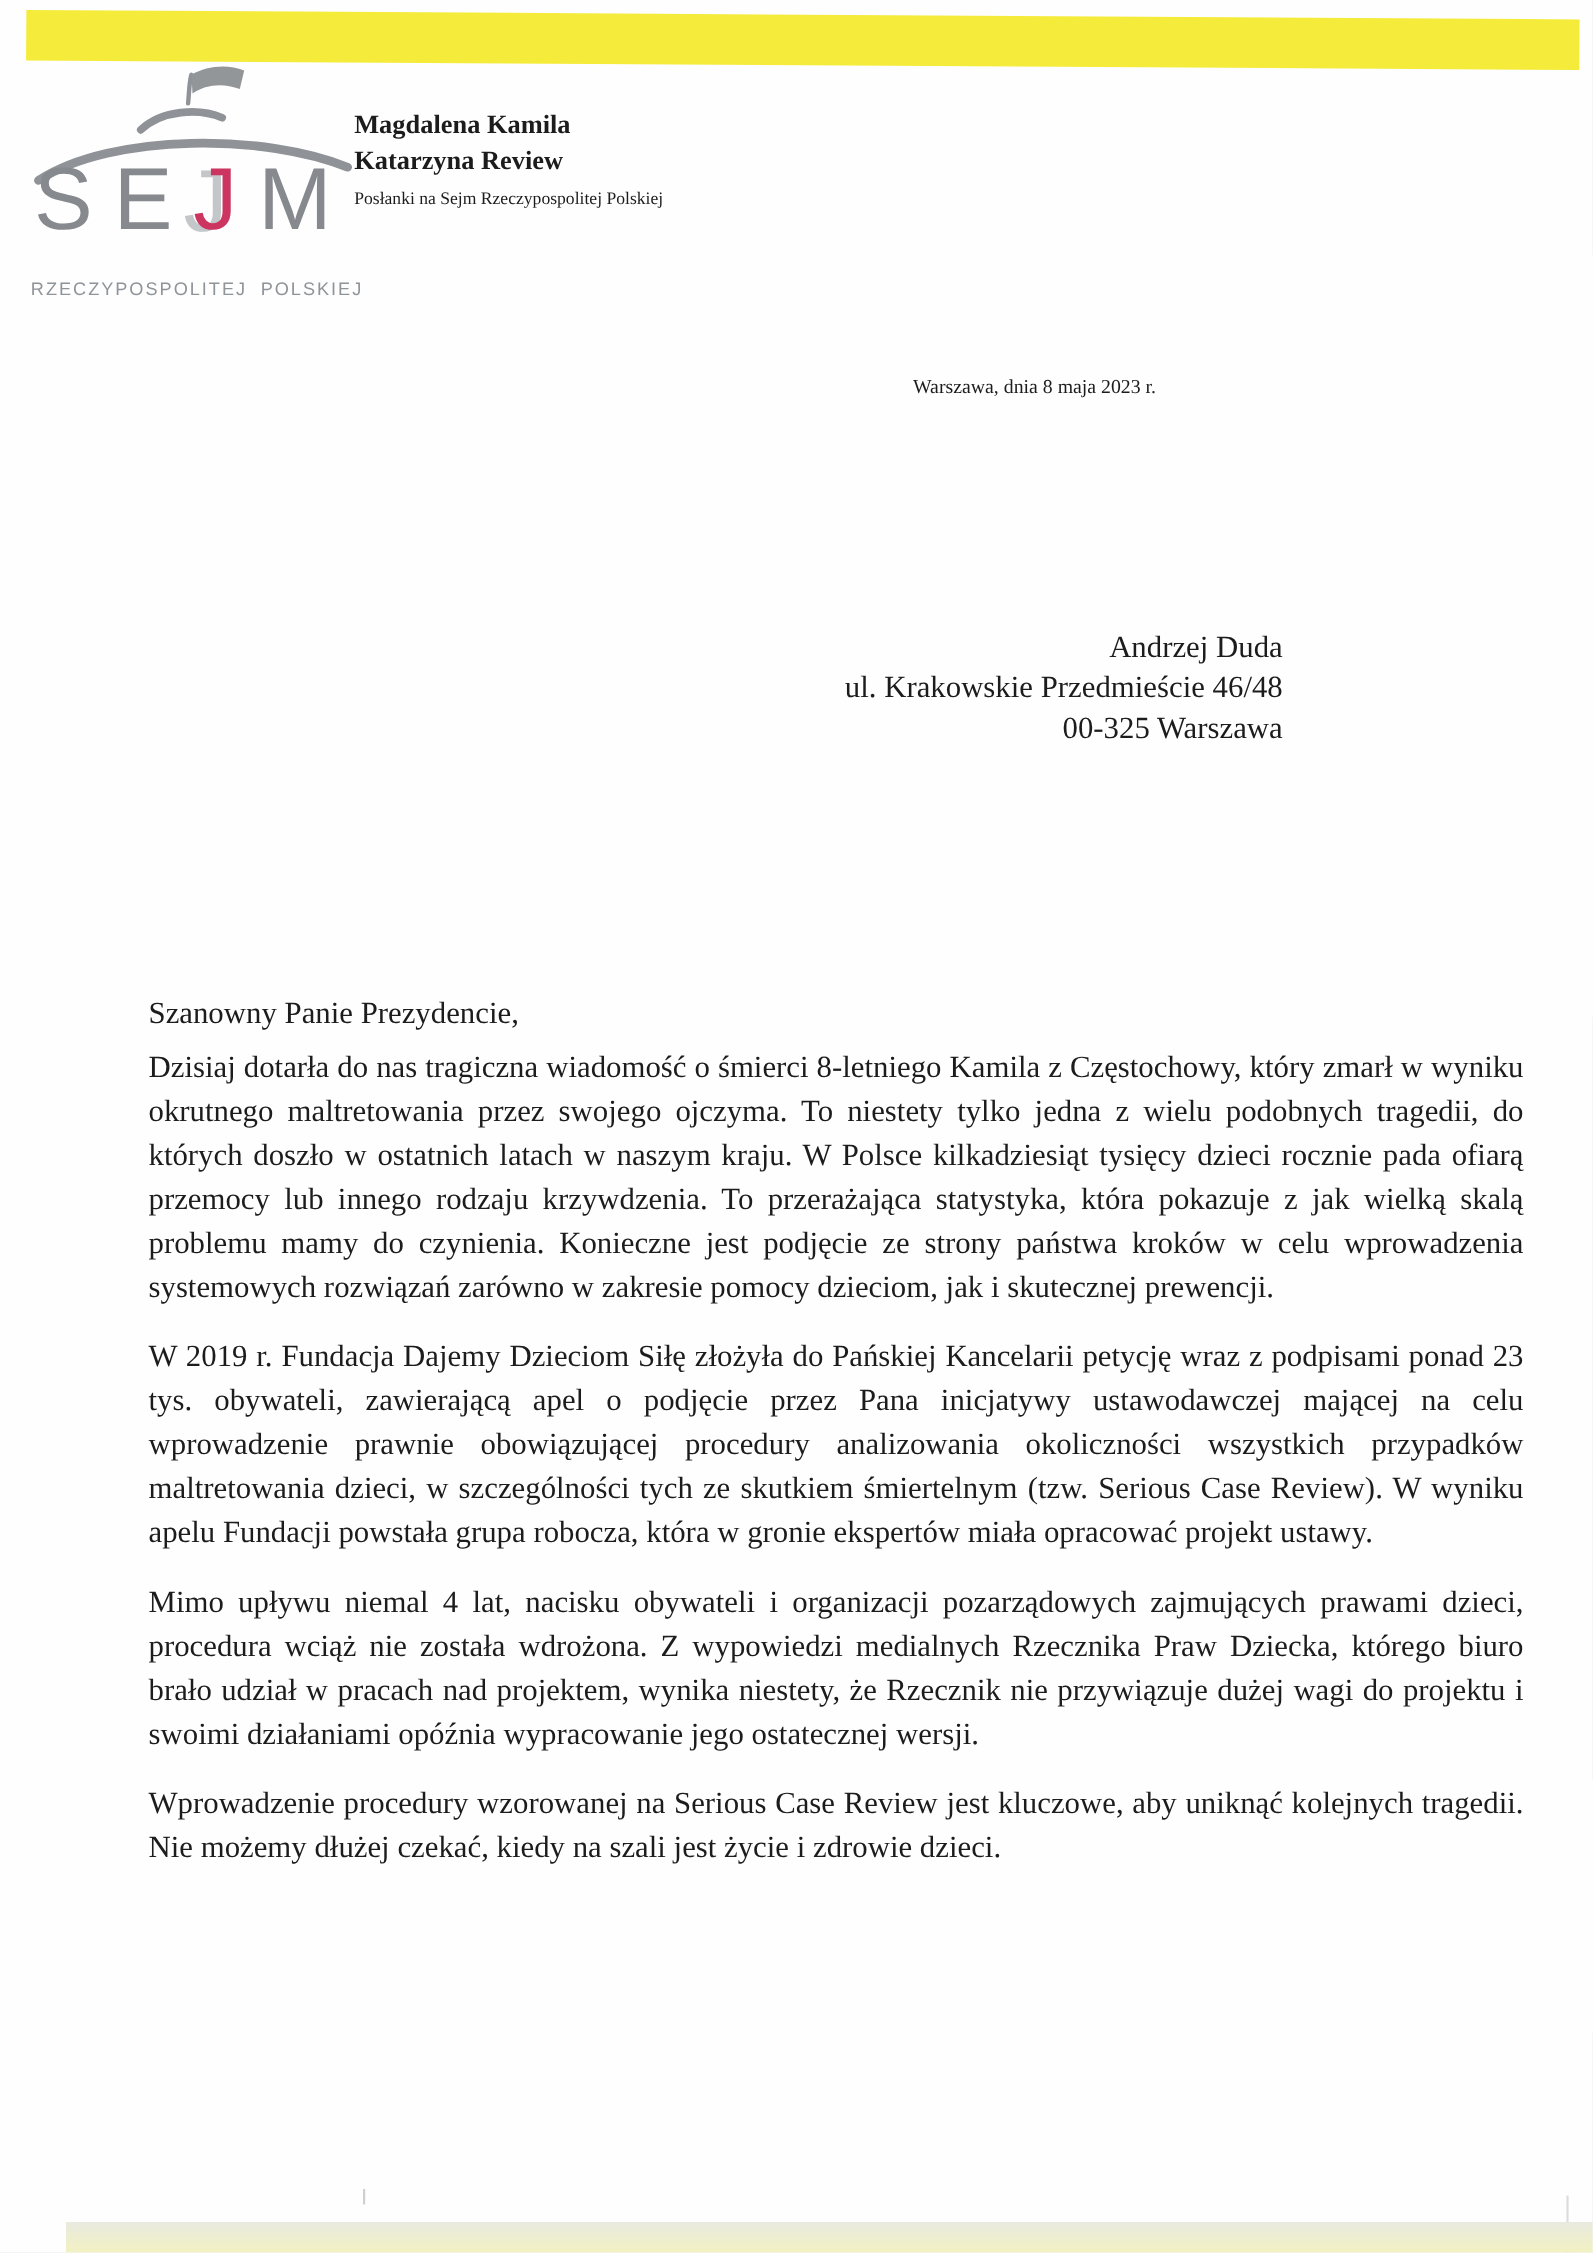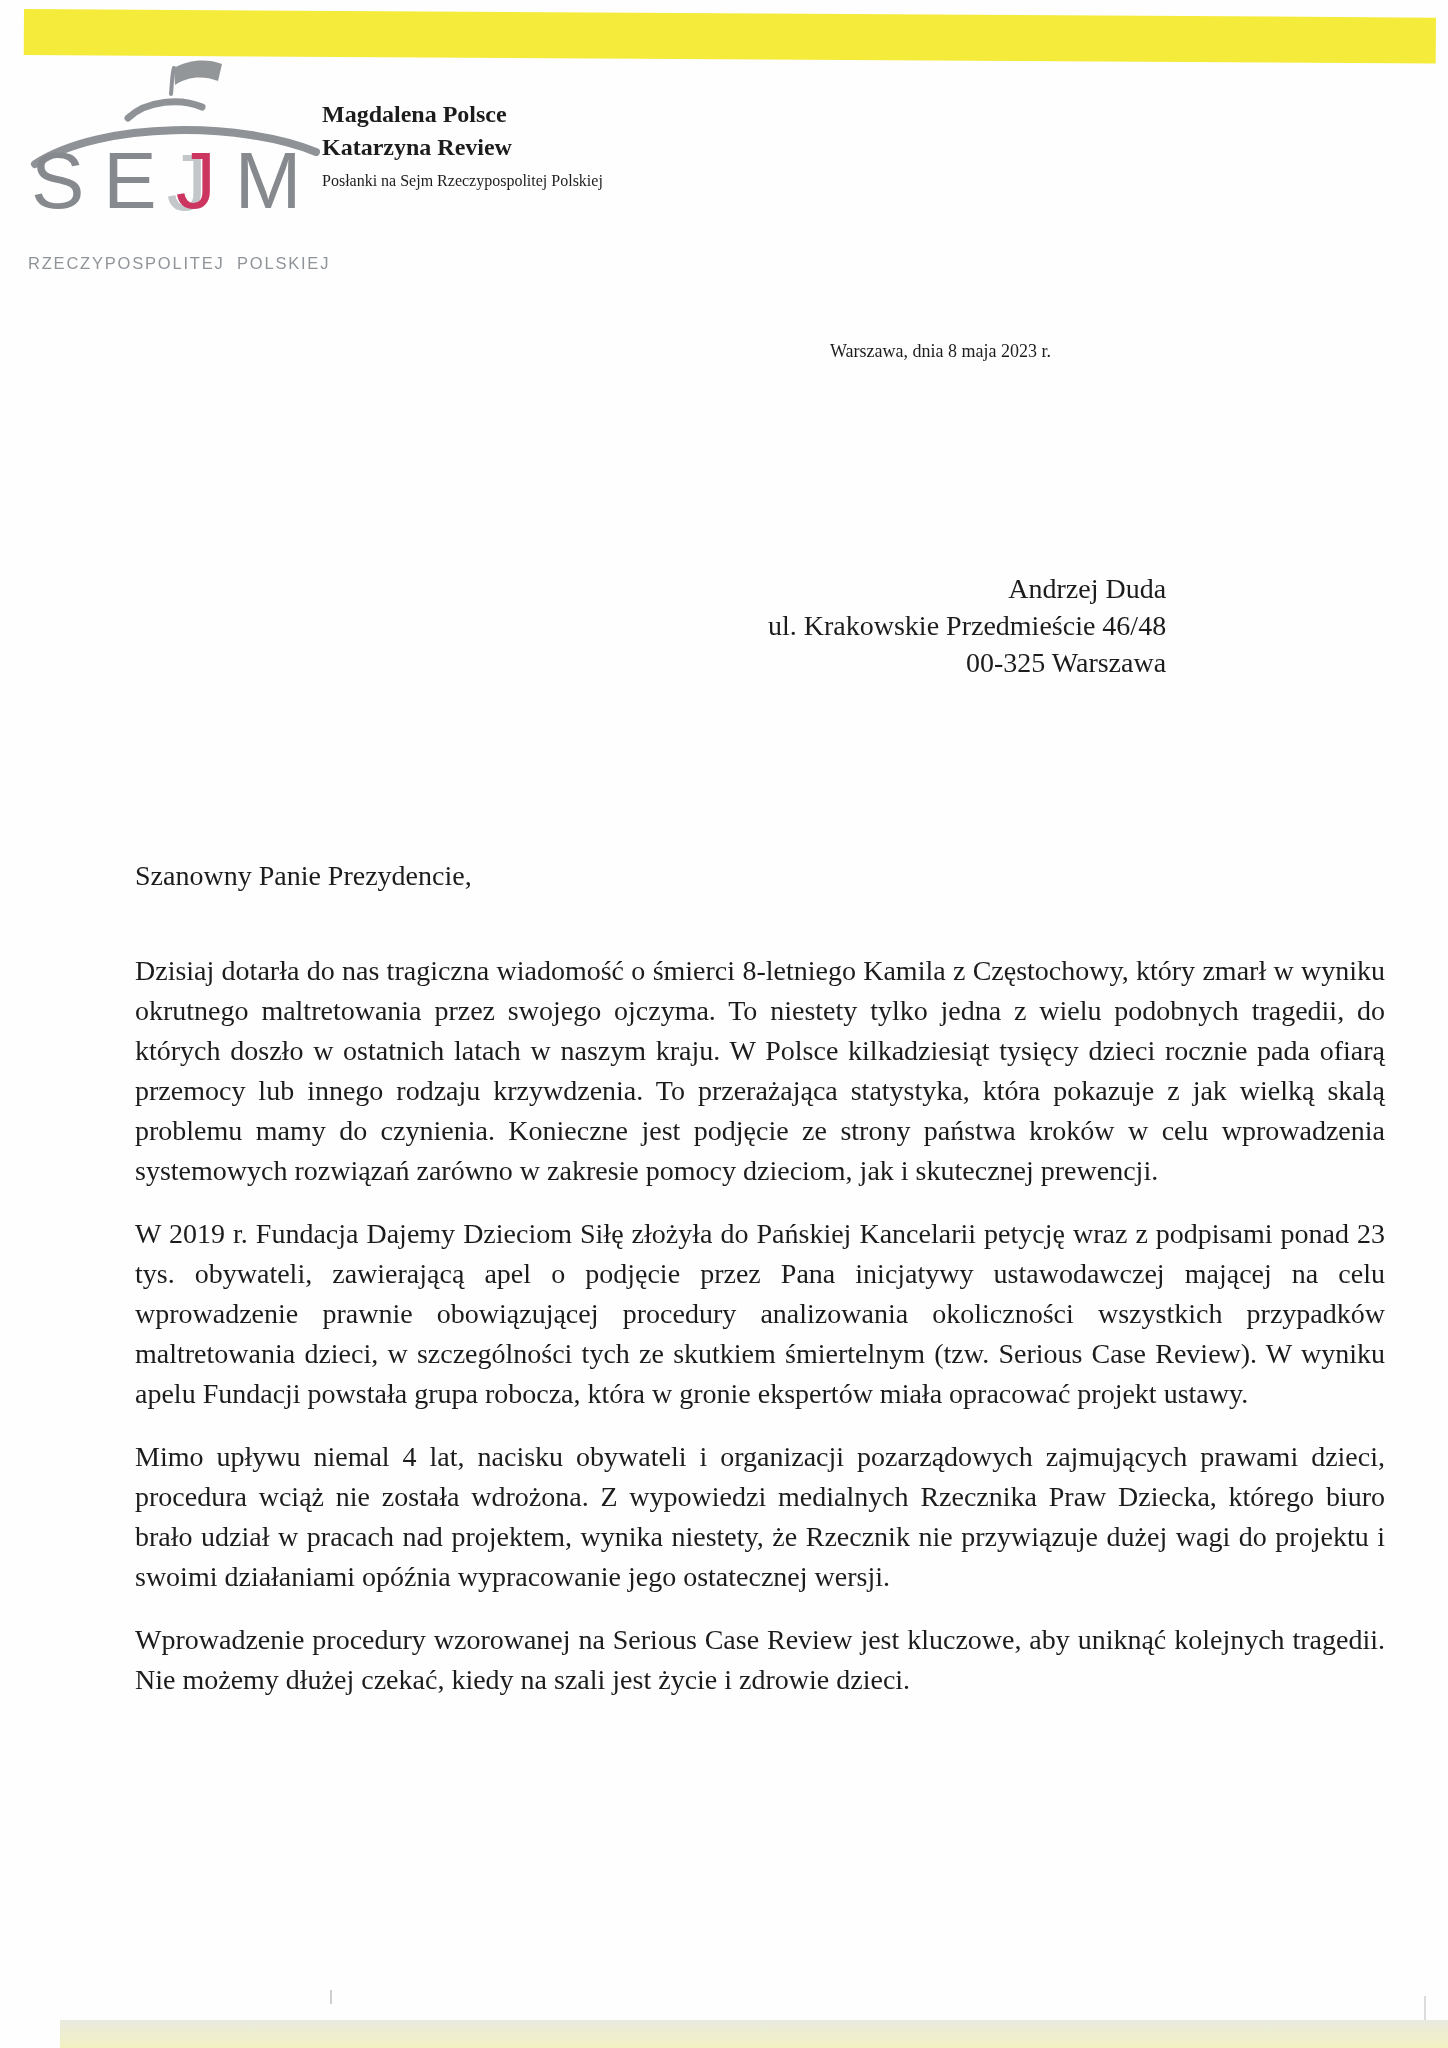--- a/index.html
+++ b/index.html
@@ -52,21 +52,21 @@
   }
   
   .sender{position:absolute;left:322px;top:98px;line-height:33px;}
   .sender .sender-name{font-weight:bold;font-size:24px;}
   .sender .sender-role{font-size:16px;}
   
   .dateline{position:absolute;left:830px;top:341px;font-size:18px;}
   
   .recipient{position:absolute;left:768px;top:570px;font-size:28px;line-height:37px;text-align:right;}
   
-  .salutation{position:absolute;left:135px;top:860px;font-size:28px;}
+  .salutation{position:absolute;left:135px;top:906px;font-size:28px;}
   .body-text{
     position:absolute;left:135px;top:951px;width:1250px;
     font-size:28px;line-height:40px;
     text-align:justify;
   }
   .body-text p{margin:0 0 23px 0;}
 </style>
 </head>
 <body>
 
@@ -88,21 +88,21 @@
     <div class="logo-letters">
       <span>S</span>
       <span>E</span>
       <span class="letter-j">J</span>
       <span>M</span>
     </div>
     <div class="logo-sub">RZECZYPOSPOLITEJ POLSKIEJ</div>
   </div>
 
   <div class="sender">
-    <div class="sender-name">Magdalena Polsce</div>
+    <div class="sender-name">Magdalena Kamila</div>
     <div class="sender-name">Katarzyna Review</div>
     <div class="sender-role">Posłanki na Sejm Rzeczypospolitej Polskiej</div>
   </div>
 
   <div class="dateline">Warszawa, dnia 8 maja 2023 r.</div>
 
   <div class="recipient">
     <div>Andrzej Duda</div>
     <div>ul. Krakowskie Przedmieście 46/48</div>
     <div>00-325 Warszawa</div>

